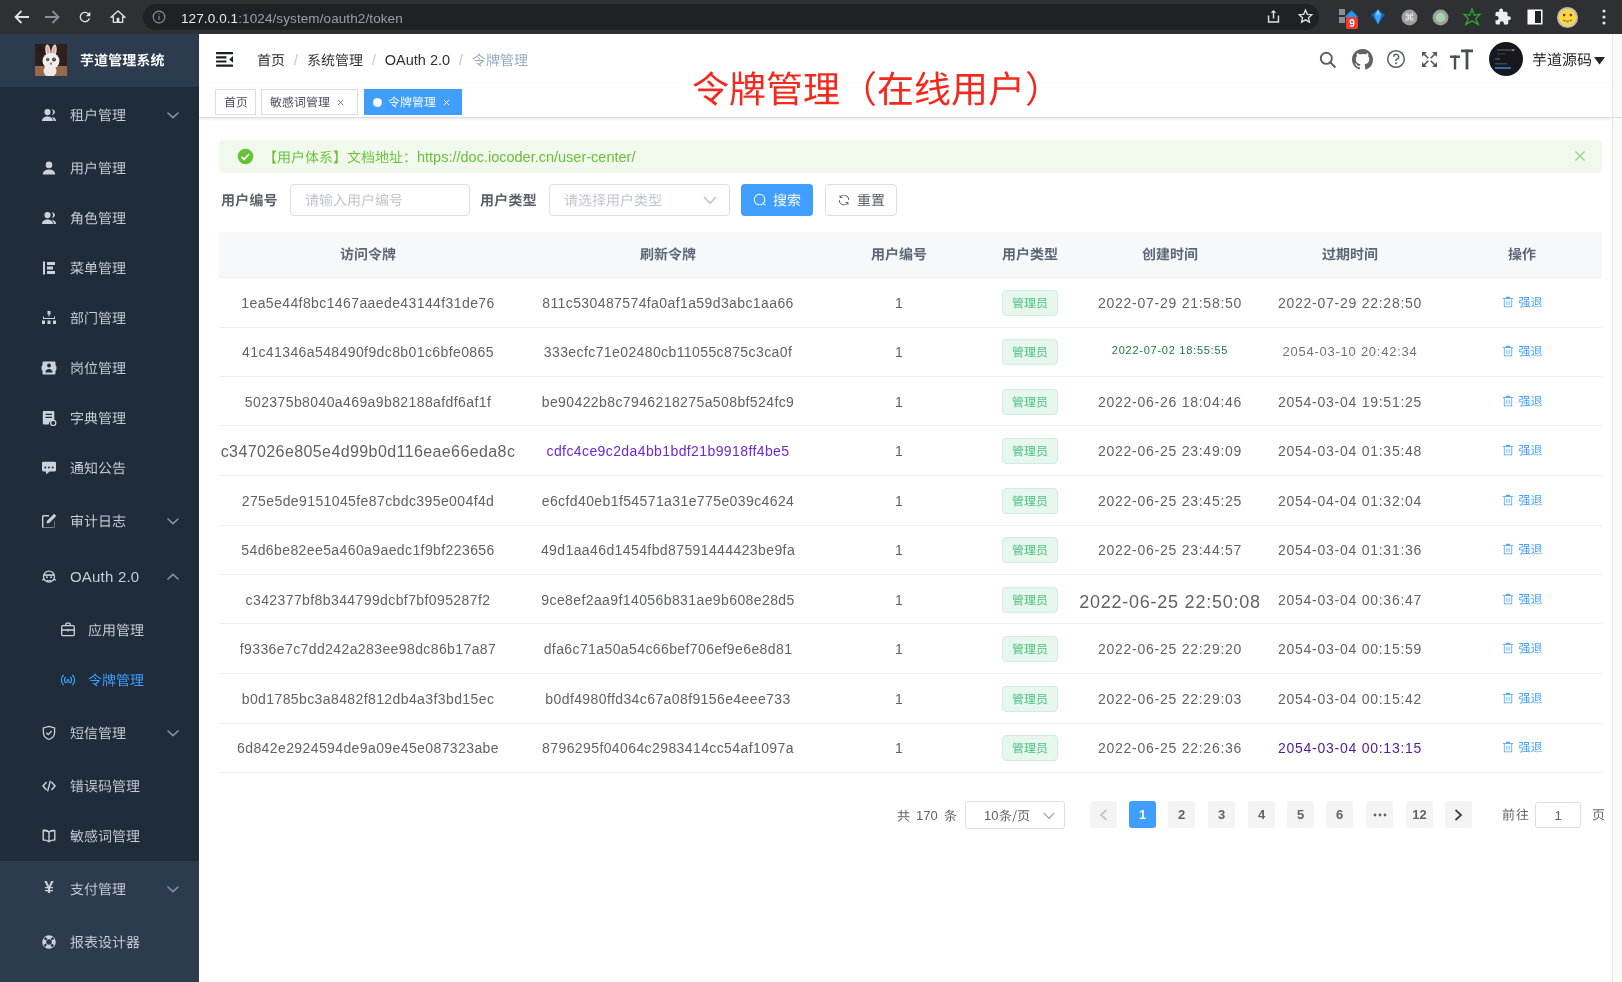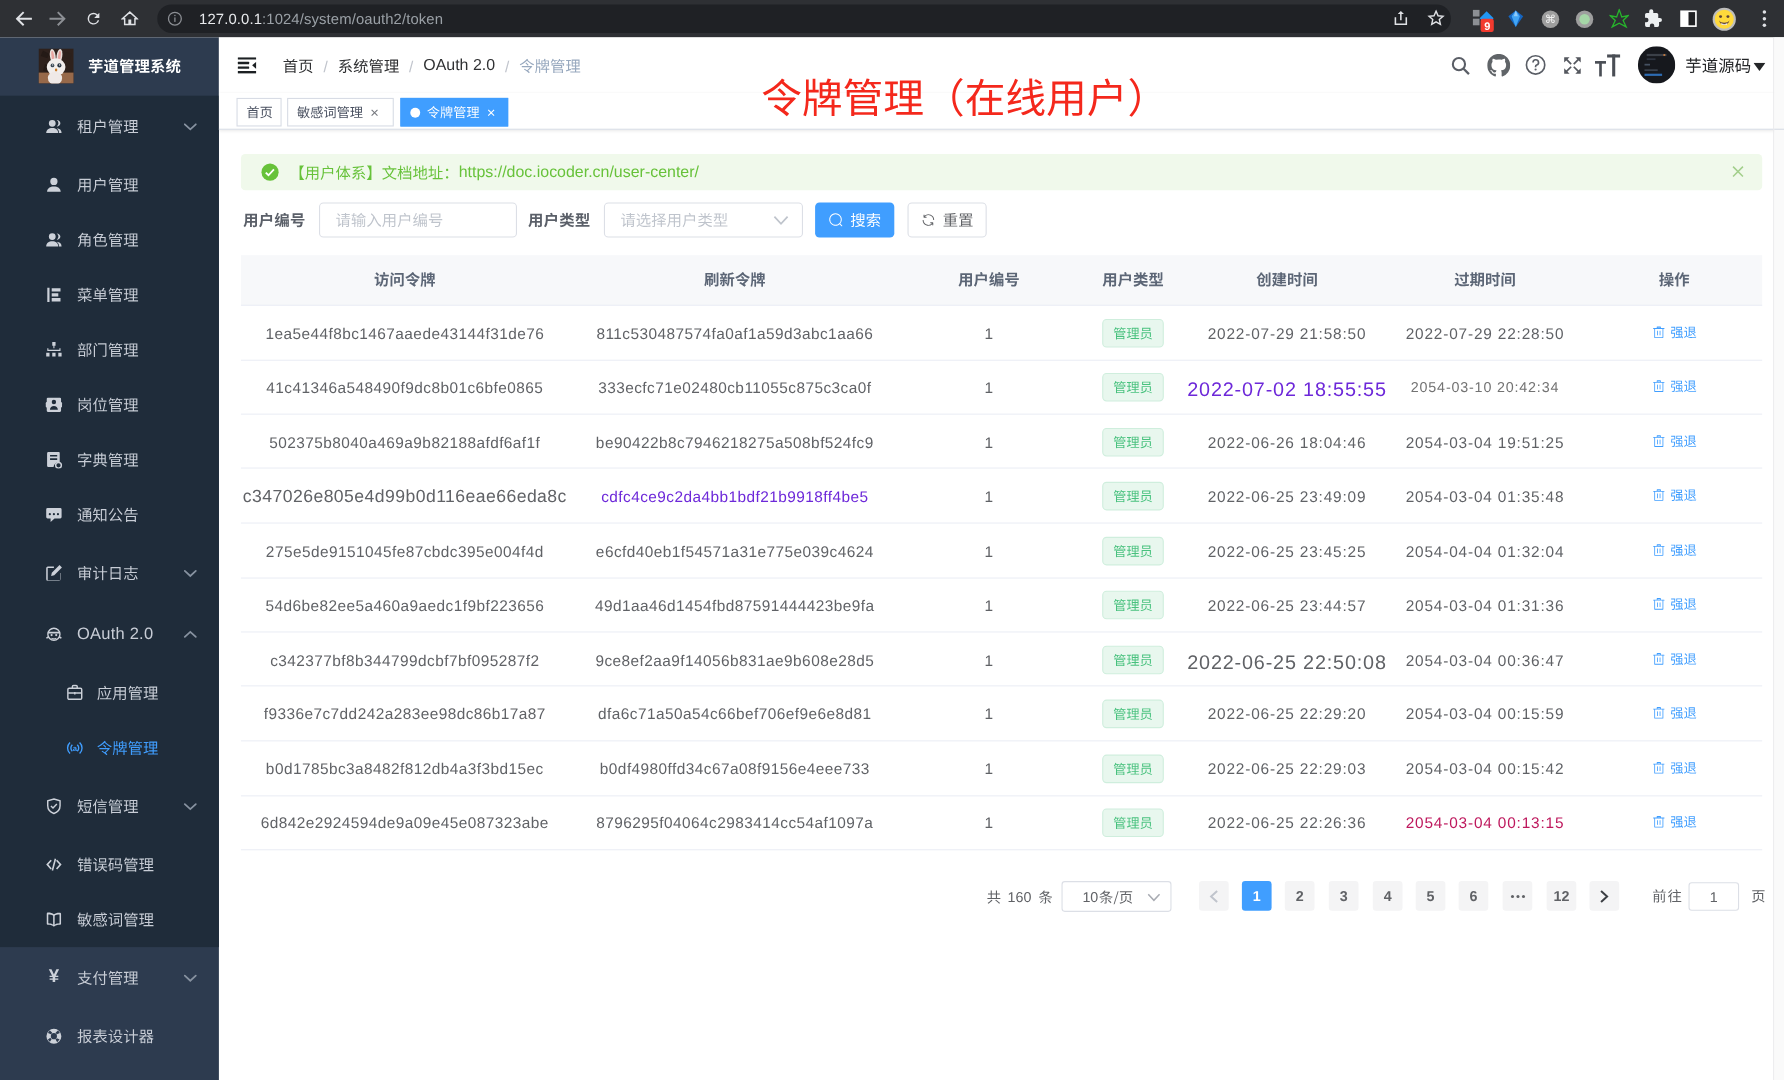--- a/index.html
+++ b/index.html
@@ -840,21 +840,21 @@
     <div style="width:1383px;height:1px;background:#ebeef5"></div>
   </div>
 <div class="abs" style="left:0px;top:0px;"></div>
 <div style="position:absolute;top:344px;font-size:14px;color:#606266;letter-spacing:.15px;white-space:nowrap;left:368px;width:0;display:flex;justify-content:center">
     <span style="font-size:14px;color:#606266;white-space:nowrap;letter-spacing:.4px">41c41346a548490f9dc8b01c6bfe0865</span>
   </div>
 <div style="position:absolute;top:344px;font-size:14px;color:#606266;letter-spacing:.15px;white-space:nowrap;left:668px;width:0;display:flex;justify-content:center">
     <span style="font-size:14px;color:#606266;white-space:nowrap;letter-spacing:.4px">333ecfc71e02480cb11055c875c3ca0f</span>
   </div>
 <div style="position:absolute;top:344px;font-size:14px;color:#606266;letter-spacing:.15px;white-space:nowrap;left:1170px;width:0;display:flex;justify-content:center">
-    <span style="font-size:18px;color:#6d28d9;white-space:nowrap;letter-spacing:.75px">2022-07-02 18:55:55</span>
+    <span style="font-size:11px;color:#15803d;white-space:nowrap;letter-spacing:.75px">2022-07-02 18:55:55</span>
   </div>
 <div style="position:absolute;top:344px;font-size:14px;color:#606266;letter-spacing:.15px;white-space:nowrap;left:1350px;width:0;display:flex;justify-content:center">
     <span style="font-size:13px;color:#737373;white-space:nowrap;letter-spacing:.75px">2054-03-10 20:42:34</span>
   </div>
 <div style="position:absolute;top:344px;font-size:14px;color:#606266;letter-spacing:.15px;white-space:nowrap;left:899px;width:0;display:flex;justify-content:center">
     <span style="font-size:14px;color:#606266;white-space:nowrap;letter-spacing:0px">1</span>
   </div>
 <div class="abs" style="left:1002px;top:339px;">
     <div class="row" style="width:56px;height:26px;background:#e8f7ee;border:1px solid #cfeedd;border-radius:4px;justify-content:center">
       <svg class="z " style="width:36.0px;height:12px" viewBox="0 0 3000 1000">
@@ -1187,21 +1187,21 @@
 <div style="position:absolute;top:740px;font-size:14px;color:#606266;letter-spacing:.15px;white-space:nowrap;left:368px;width:0;display:flex;justify-content:center">
     <span style="font-size:14px;color:#606266;white-space:nowrap;letter-spacing:.4px">6d842e2924594de9a09e45e087323abe</span>
   </div>
 <div style="position:absolute;top:740px;font-size:14px;color:#606266;letter-spacing:.15px;white-space:nowrap;left:668px;width:0;display:flex;justify-content:center">
     <span style="font-size:14px;color:#606266;white-space:nowrap;letter-spacing:.4px">8796295f04064c2983414cc54af1097a</span>
   </div>
 <div style="position:absolute;top:740px;font-size:14px;color:#606266;letter-spacing:.15px;white-space:nowrap;left:1170px;width:0;display:flex;justify-content:center">
     <span style="font-size:14px;color:#606266;white-space:nowrap;letter-spacing:.75px">2022-06-25 22:26:36</span>
   </div>
 <div style="position:absolute;top:740px;font-size:14px;color:#606266;letter-spacing:.15px;white-space:nowrap;left:1350px;width:0;display:flex;justify-content:center">
-    <span style="font-size:14px;color:#be185d;white-space:nowrap;letter-spacing:.75px">2054-03-04 00:13:15</span>
+    <span style="font-size:14px;color:#4c1d95;white-space:nowrap;letter-spacing:.75px">2054-03-04 00:13:15</span>
   </div>
 <div style="position:absolute;top:740px;font-size:14px;color:#606266;letter-spacing:.15px;white-space:nowrap;left:899px;width:0;display:flex;justify-content:center">
     <span style="font-size:14px;color:#606266;white-space:nowrap;letter-spacing:0px">1</span>
   </div>
 <div class="abs" style="left:1002px;top:735px;">
     <div class="row" style="width:56px;height:26px;background:#e8f7ee;border:1px solid #cfeedd;border-radius:4px;justify-content:center">
       <svg class="z " style="width:36.0px;height:12px" viewBox="0 0 3000 1000">
         <g transform="translate(0,880) scale(1,-1)" fill="#47c17d">
           <use href="#r30041" x="0"></use>
           <use href="#r26492" x="1000"></use>
@@ -1223,21 +1223,21 @@
       </svg>
     </div>
   </div>
 <div class="abs" style="left:897px;top:808px;">
     <div class="row">
       <svg class="z " style="width:13.0px;height:13px" viewBox="0 0 1000 1000">
         <g transform="translate(0,880) scale(1,-1)" fill="#606266">
           <use href="#r10918" x="0"></use>
         </g>
       </svg>
-      <span style="font-size:13px;color:#606266;margin:0 6px;position:relative;top:0px">160</span>
+      <span style="font-size:13px;color:#606266;margin:0 6px;position:relative;top:0px">170</span>
       <svg class="z " style="width:13.0px;height:13px" viewBox="0 0 1000 1000">
         <g transform="translate(0,880) scale(1,-1)" fill="#606266">
           <use href="#r20835" x="0"></use>
         </g>
       </svg>
     </div>
   </div>
 <div class="abs" style="left:965px;top:801px;">
     <div style="width:100px;height:28px;border:1px solid #dcdfe6;border-radius:3px;background:#fff"></div>
   </div>

